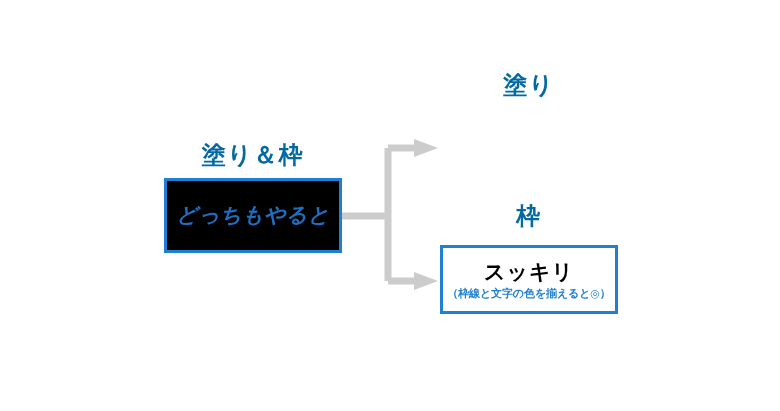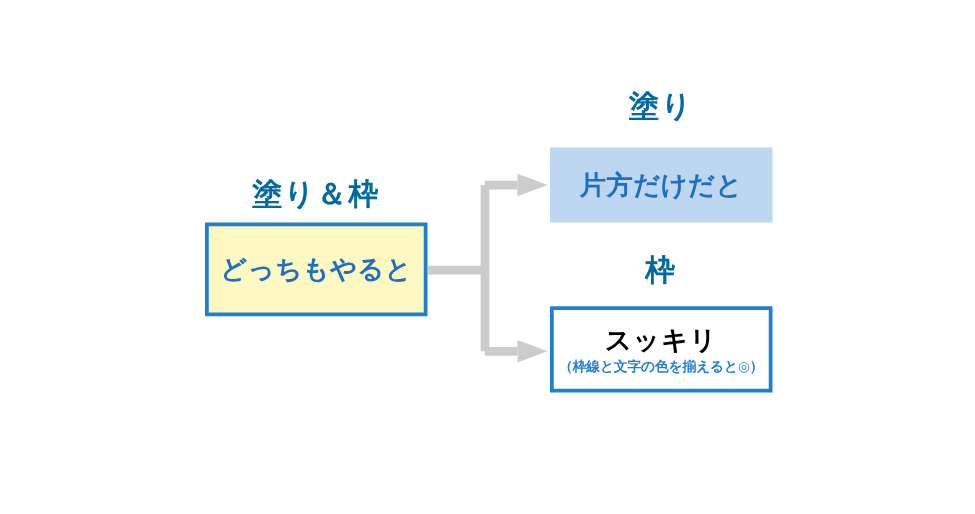--- a/index.html
+++ b/index.html
@@ -58,22 +58,23 @@
     align-items: center;
     justify-content: center;
     text-align: center;
   }
 
   #box-source {
     left: 164px;
     top: 178px;
     width: 178px;
     height: 75px;
-    background: #fef9c3;
+    background: #000000;
     border: 3px solid #1f7fd0;
+    font-style: italic;
   }
   #box-source .box-text {
     color: #1f6fc0;
     font-size: 21px;
     font-weight: bold;
     line-height: 29px;
     letter-spacing: 0.02em;
   }
 
   #box-fill {
@@ -149,23 +150,20 @@
   </svg>
 
   <div class="caption" id="caption-source">塗り＆枠</div>
 
   <div class="box" id="box-source">
     <div class="box-text">どっちもやると</div>
   </div>
 
   <div class="caption" id="caption-fill">塗り</div>
 
-  <div class="box" id="box-fill">
-    <div class="box-text">片方だけだと</div>
-  </div>
 
   <div class="caption" id="caption-border">枠</div>
 
   <div class="box" id="box-border">
     <div class="box-text">スッキリ</div>
     <div class="box-note">（枠線と文字の色を揃えると◎）</div>
   </div>
 
 </div>
 

